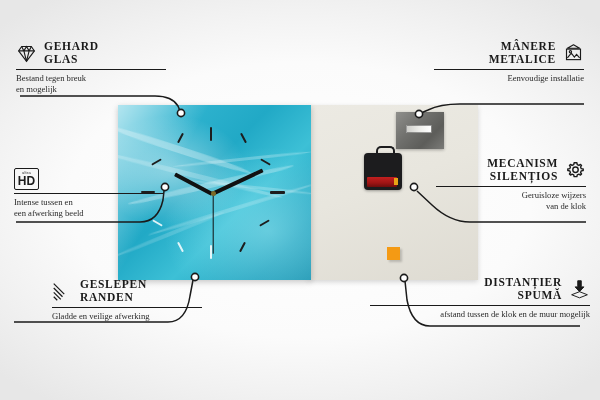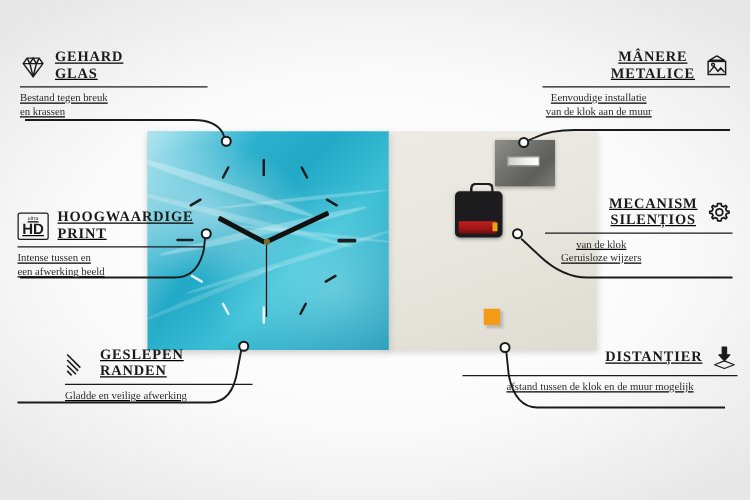--- a/index.html
+++ b/index.html
@@ -64,23 +64,23 @@
     position:absolute;left:3px;bottom:3px;width:30px;height:10px;
     background:linear-gradient(180deg,#c31f1f 0%,#9e1414 60%,#6d0d0d 100%);
     border-radius:1px;
   }
   .battery-tip{position:absolute;right:-1px;top:1px;width:4px;height:7px;background:#e8a317;}
   .foam{
     position:absolute;left:79px;top:142px;width:13px;height:13px;
     background:#f49a14;box-shadow:2px 2px 2px rgba(0,0,0,.18);
   }
   
-  .callout{position:absolute;width:210px;text-decoration:underline;}
+  .callout{position:absolute;width:210px;}
   .callout.left{text-align:left;}
-  .callout.right{text-align:center;}
+  .callout.right{text-align:right;}
   .chead{display:flex;align-items:center;gap:7px;}
   .callout.right .chead{justify-content:flex-end;}
   .ctitle{
     font-size:11.5px;letter-spacing:.7px;color:#1a1a1a;font-weight:700;
     line-height:13px;text-transform:uppercase;
   }
   .rule{height:1px;background:#1a1a1a;margin:3px 0 3px 0;width:150px;}
   .callout.right .rule{margin-left:auto;}
   .cdesc{font-size:8.6px;line-height:10.6px;color:#2a2a2a;}
   .ico{width:21px;height:21px;flex:0 0 21px;display:block;}
@@ -169,32 +169,28 @@
           <path d="M3,9 L21,9 M6.5,4 L9,9 L12,21 M17.5,4 L15,9 L12,21 M9,9 L12,4 L15,9"></path>
         </g>
       </svg>
       <div>
         <div class="ctitle">GEHARD</div>
         <div class="ctitle">GLAS</div>
       </div>
     </div>
     <div class="rule"></div>
     <div class="cdesc">Bestand tegen breuk</div>
-    <div class="cdesc">en krassen</div>
+    <div class="cdesc">en mogelijk</div>
   </div>
 
   <div class="callout left" style="left:14px;top:168px;">
     <div class="chead">
       <div class="hdbox">
         <span class="u">ultra</span>
         <span class="h">HD</span>
-      </div>
-      <div>
-        <div class="ctitle">HOOGWAARDIGE</div>
-        <div class="ctitle">PRINT</div>
       </div>
     </div>
     <div class="rule"></div>
     <div class="cdesc">Intense tussen en</div>
     <div class="cdesc">een afwerking beeld</div>
   </div>
 
   <div class="callout left" style="left:14px;top:278px;margin-left:38px;">
     <div class="chead">
       <svg class="ico" viewBox="0 0 24 24">
@@ -224,45 +220,45 @@
         <g fill="none" stroke="#1a1a1a" stroke-width="1.3">
           <path d="M12,2 L5,6 L19,6 Z" stroke-linejoin="round"></path>
           <rect x="4" y="7" width="16" height="12"></rect>
           <path d="M5,17 L9.5,11.5 L13,16 L15.5,13 L19,17"></path>
           <circle cx="8.5" cy="10" r="1.3"></circle>
         </g>
       </svg>
     </div>
     <div class="rule"></div>
     <div class="cdesc">Eenvoudige installatie</div>
-    <div class="cdesc">van de klok aan de muur</div>
   </div>
 
   <div class="callout right" style="left:376px;top:157px;">
     <div class="chead">
       <div>
         <div class="ctitle">MECANISM</div>
         <div class="ctitle">SILENȚIOS</div>
       </div>
       <svg class="ico" viewBox="0 0 24 24">
         <g fill="none" stroke="#1a1a1a" stroke-width="1.6">
           <path d="M12,3.2 L13.6,3.2 L14,5.4 L15.9,6.2 L17.7,5 L18.9,6.2 L17.8,8 L18.6,9.9 L20.8,10.3 L20.8,12 L18.6,12.4 L17.8,14.3 L18.9,16 L17.7,17.2 L15.9,16.1 L14,16.9 L13.6,19 L12,19 L10.4,19 L10,16.9 L8.1,16.1 L6.3,17.2 L5.1,16 L6.2,14.3 L5.4,12.4 L3.2,12 L3.2,10.3 L5.4,9.9 L6.2,8 L5.1,6.2 L6.3,5 L8.1,6.2 L10,5.4 L10.4,3.2 Z" stroke-linejoin="round"></path>
           <circle cx="12" cy="11.1" r="3.1"></circle>
         </g>
       </svg>
     </div>
     <div class="rule"></div>
+    <div class="cdesc">Geruisloze wijzers</div>
     <div class="cdesc">van de klok</div>
-    <div class="cdesc">Geruisloze wijzers</div>
   </div>
 
   <div class="callout right" style="left:370px;top:276px;width:220px;">
     <div class="chead">
       <div>
         <div class="ctitle">DISTANȚIER</div>
+        <div class="ctitle">SPUMĂ</div>
       </div>
       <svg class="ico" viewBox="0 0 24 24">
         <g fill="#1a1a1a" stroke="#1a1a1a" stroke-width="1.1" stroke-linejoin="round">
           <path d="M10,2 L14,2 L14,9 L17,9 L12,14.5 L7,9 L10,9 Z"></path>
           <path d="M12,14.5 L21,18 L12,21.5 L3,18 Z" fill="none"></path>
         </g>
       </svg>
     </div>
     <div class="rule" style="width:220px;"></div>
     <div class="cdesc">afstand tussen de klok en de muur mogelijk</div>

